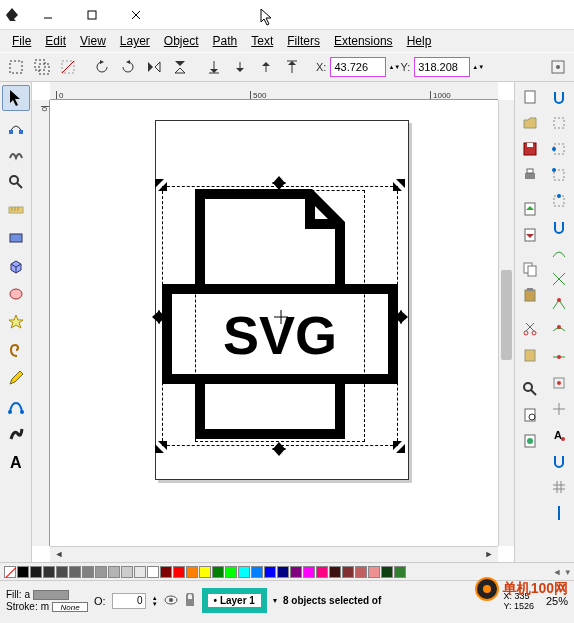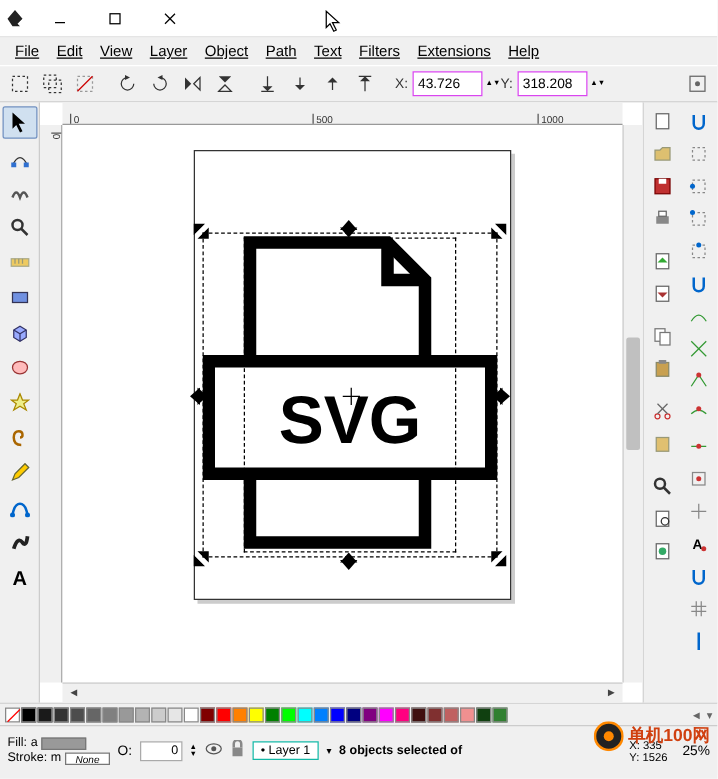--- a/index.html
+++ b/index.html
@@ -44,21 +44,21 @@
 
 .palette { height: 18px; display: flex; align-items: center; padding: 0 4px; background: #f0f0f0; border-top: 1px solid #ccc; }
 .swatch { width: 12px; height: 12px; border: 1px solid #888; margin-right: 1px; }
 .noswatch { background: #fff; position: relative; }
 .noswatch::after { content:""; position:absolute; left:-1px; top:5px; width:14px; height:1px; background:red; transform: rotate(-45deg); }
 
 .statusbar { height: 40px; background: #f0f0f0; border-top: 1px solid #ccc; display: flex; align-items: center; padding: 2px 6px; gap: 6px; font-size: 11px; }
 .statusbar .fill-stroke { display: flex; flex-direction: column; gap: 1px; font-size: 10px; }
 .statusbar .fs-row { display: flex; align-items: center; gap: 3px; }
 .statusbar .fs-sw { width: 36px; height: 10px; border: 1px solid #777; }
-.statusbar .layerbox { background: #fff; border: 1px solid #14b8a6; padding: 1px 6px; font-size: 10px; }
+.statusbar .layerbox { background: #fff; border: 6px solid #14b8a6; padding: 1px 6px; font-size: 10px; font-weight: bold; }
 .statusbar .ospin { width: 34px; height: 16px; border: 1px solid #aaa; background: #fff; font-size: 10px; text-align: right; padding-right: 2px; }
 .statusbar .msg { flex: 1; font-size: 10px; }
 
 .svgdoc { position: absolute; }
 .sel-box { position: absolute; border: 1px dashed #000; }
 .handle { position: absolute; width: 14px; height: 14px; }
 .watermark { position: absolute; right: 6px; bottom: 22px; font-size: 14px; font-weight: bold; color: #d04010; display:flex; align-items:center; gap:4px;text-align:right; }
 .cursor-arrow { position:absolute; left:260px; top:8px; }
 </style>
 </head>

